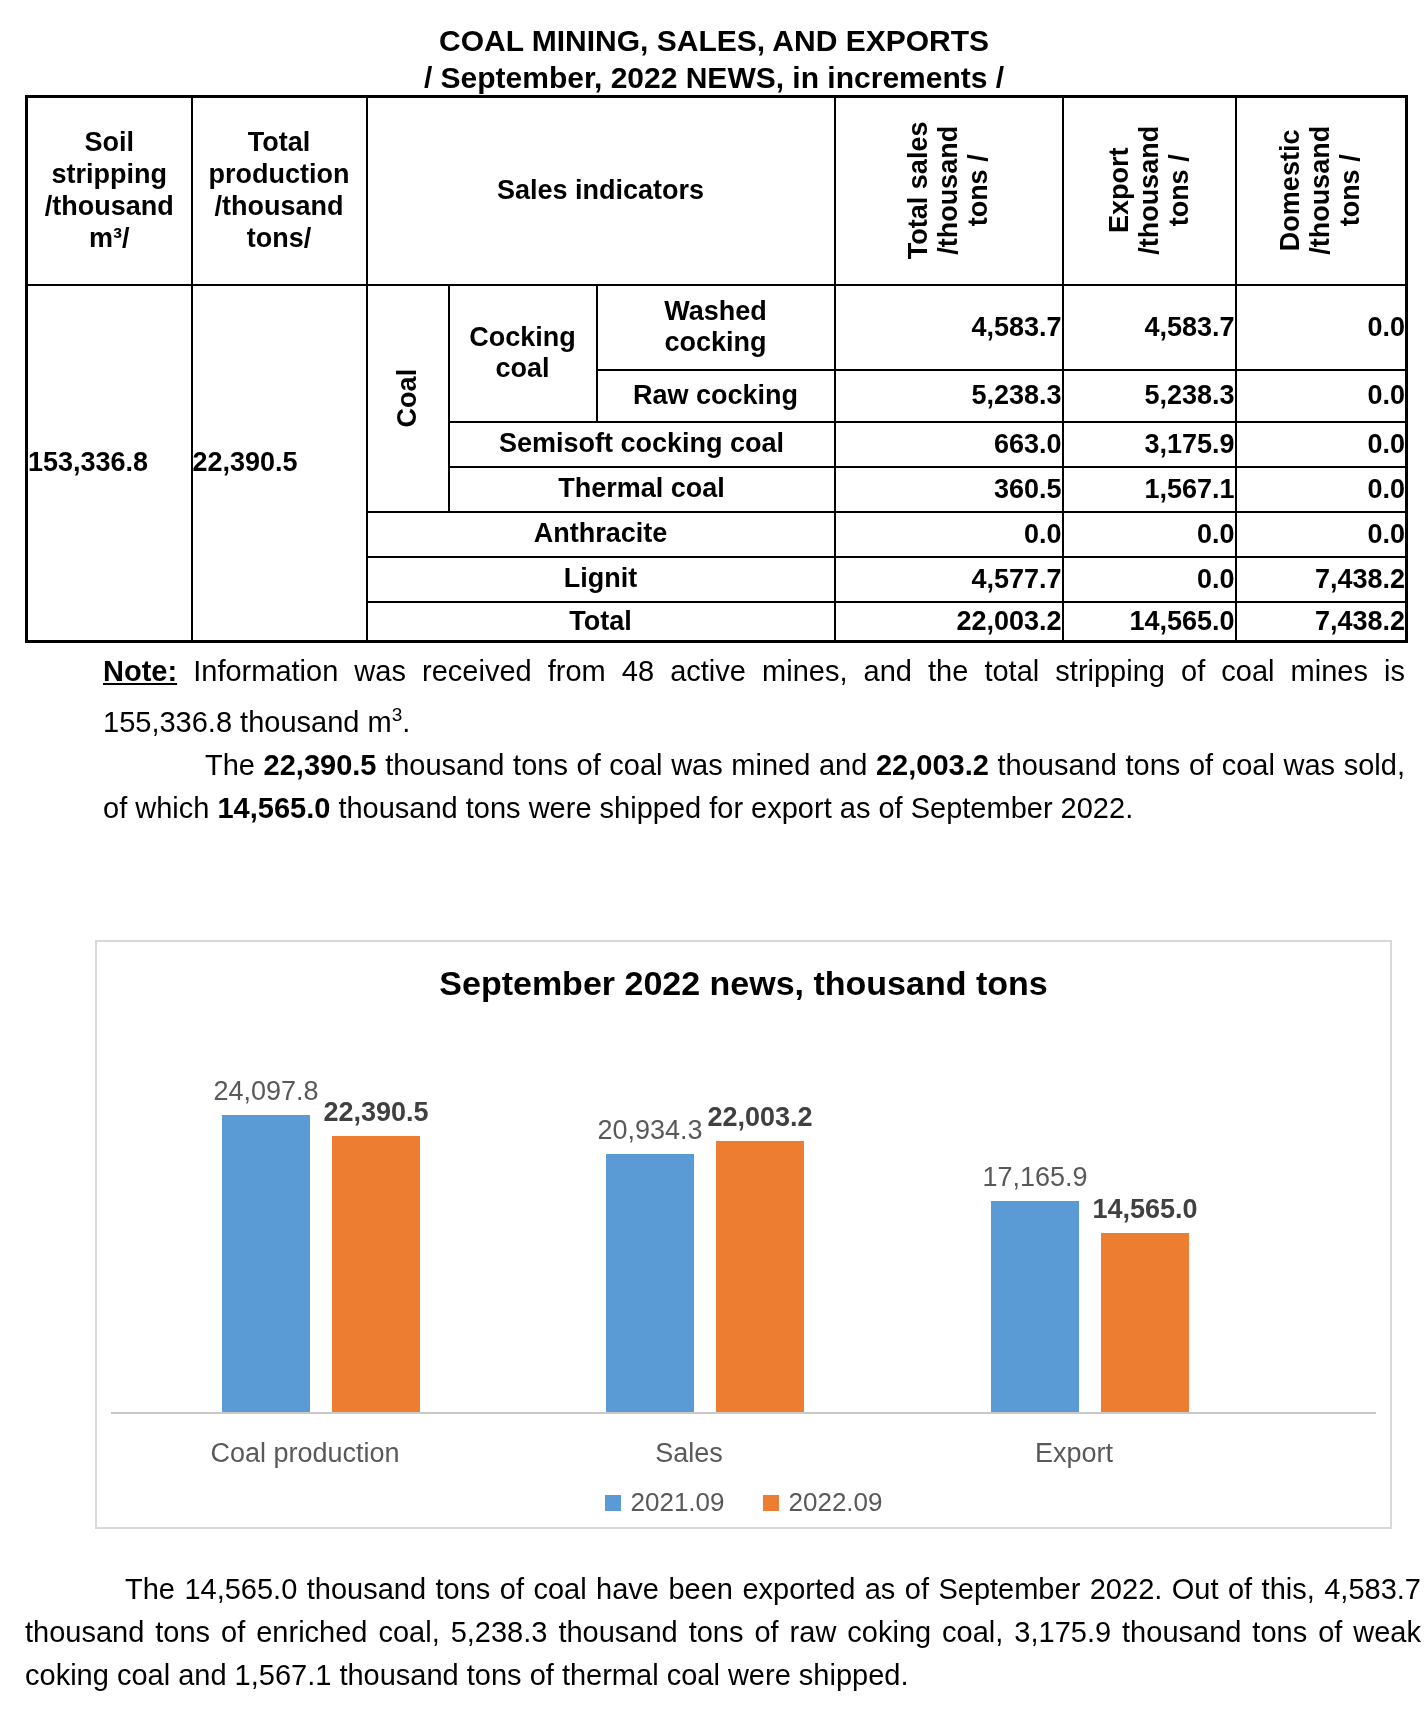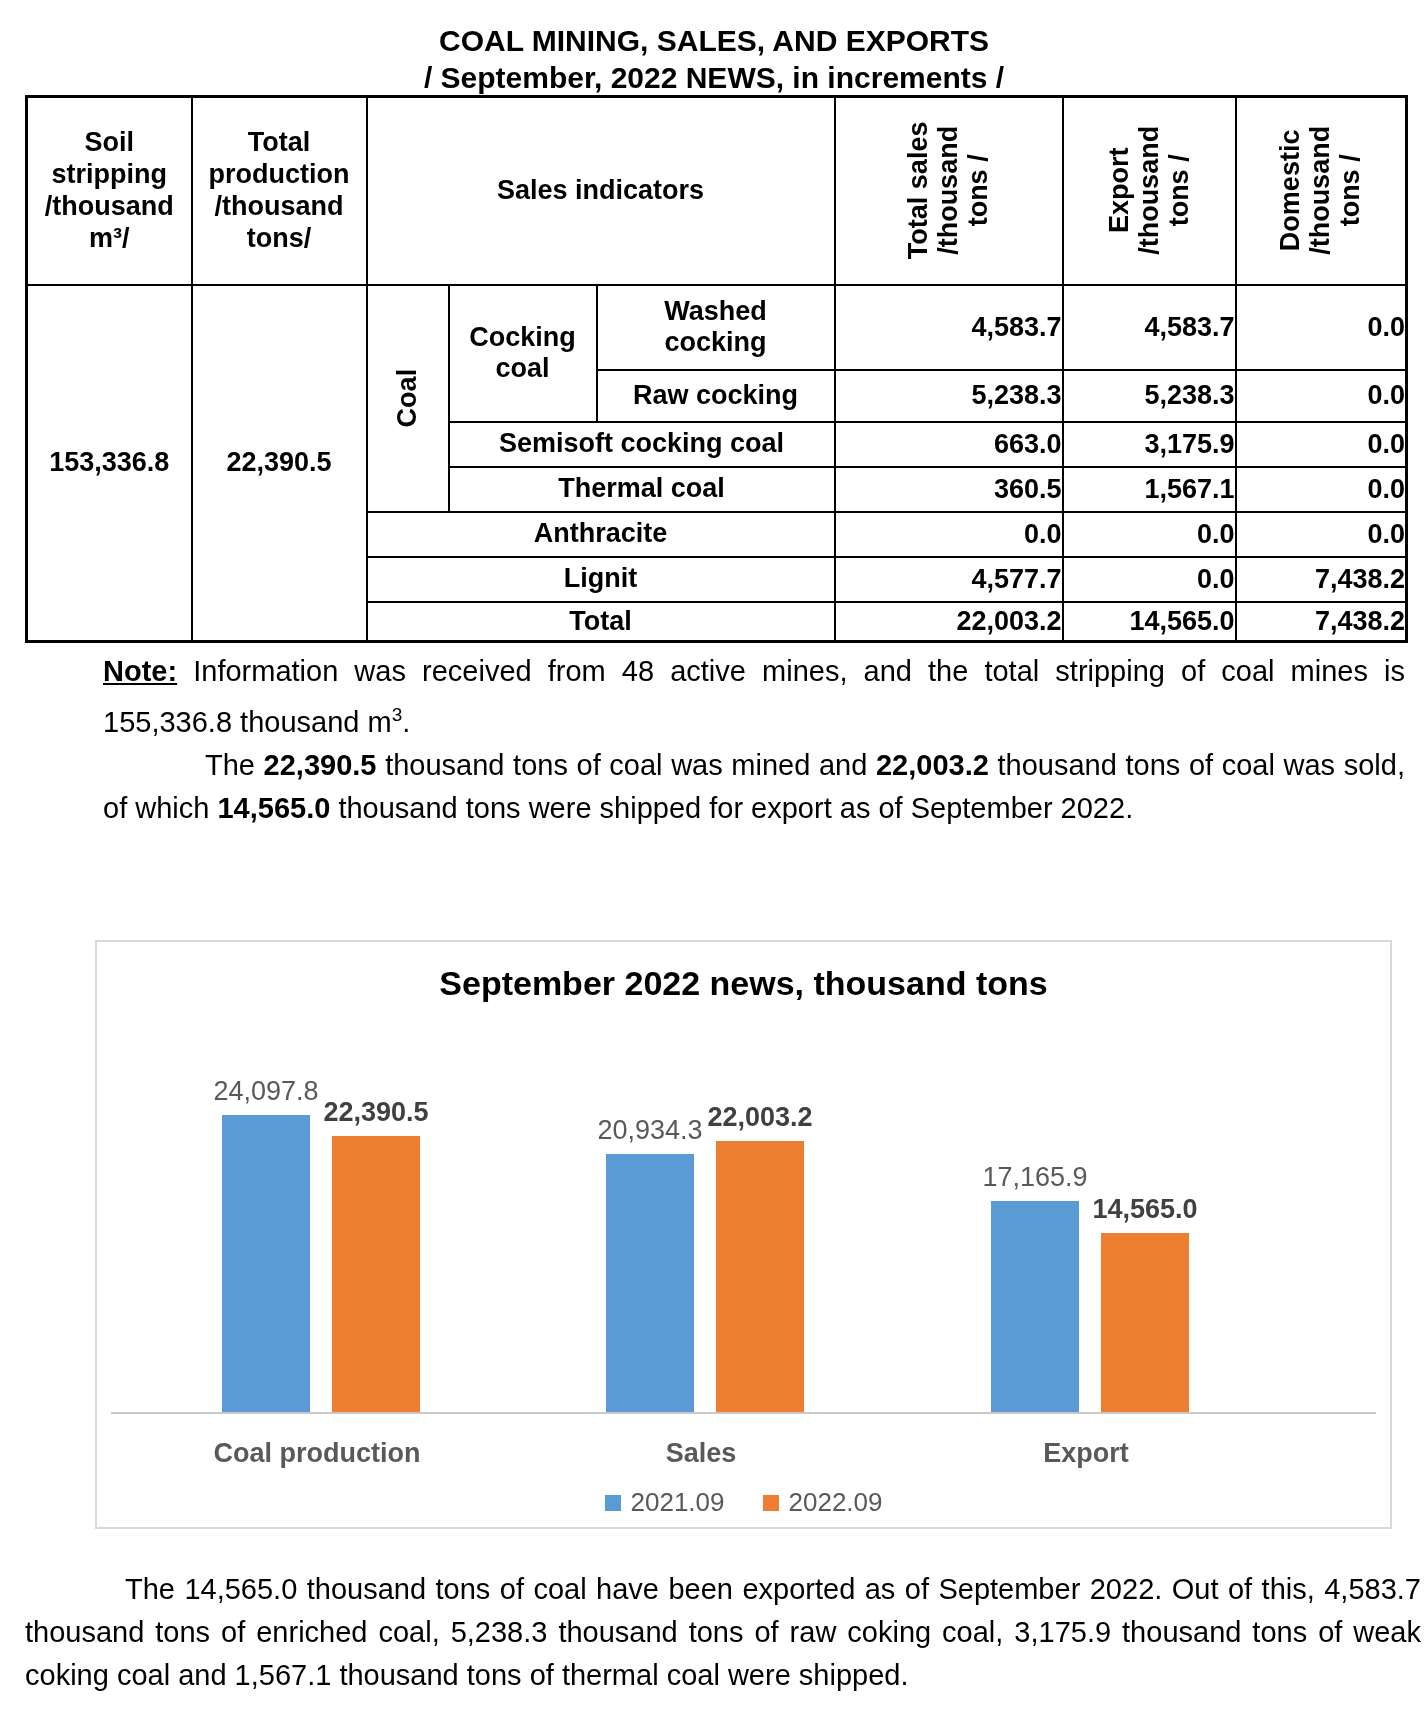--- a/index.html
+++ b/index.html
@@ -11,39 +11,39 @@
   
   table.main{position:absolute;left:25px;top:95px;width:1380px;border-collapse:collapse;table-layout:fixed;
              border:3px solid #000;font-size:27px;}
   table.main td,table.main th{border:2px solid #000;padding:0;overflow:hidden;}
   th.hcell{font-weight:bold;text-align:center;vertical-align:middle;white-space:pre-line;line-height:1.18;}
   .vwrap{display:flex;align-items:center;justify-content:center;height:100%;width:100%;}
   .vtext{transform:rotate(-90deg);white-space:pre-line;text-align:center;font-weight:bold;line-height:1.12;}
   td.lbl{font-weight:bold;text-align:center;vertical-align:middle;white-space:pre-line;line-height:1.15;}
   td.num{text-align:right;vertical-align:middle;padding-right:12px;font-weight:bold;}
   tr.total-row td.num{font-weight:bold;}
-  td.bigval{font-weight:bold;text-align:center;vertical-align:middle;}
+  td.bigval{font-weight:bold;vertical-align:middle;}
 
   
   .note-block{position:absolute;left:103px;top:650px;width:1302px;font-size:29px;line-height:43px;text-align:justify;}
   .note-block p{margin:0;}
   .p-indent{text-indent:102px;}
   .p3{padding-right:72px;}
   .note-label{font-weight:bold;text-decoration:underline;}
   sup{font-size:19px;}
 
   
   .chart-box{position:absolute;left:95px;top:940px;width:1293px;height:585px;border:2px solid #D9D9D9;background:#fff;}
   .chart-title{position:absolute;top:22px;left:0;width:100%;text-align:center;font-weight:bold;font-size:34px;color:#000;}
   .plot{position:absolute;left:0;top:0;width:100%;height:472px;}
   .bar{position:absolute;bottom:0;}
   .bar-label{position:absolute;transform:translateX(-50%);font-size:27px;color:#595959;white-space:nowrap;}
   .bar-label.bold{font-weight:bold;color:#404040;}
   .axis-line{position:absolute;top:470px;left:14px;width:1265px;height:2px;background:#C9C9C9;}
-  .cat-row{position:absolute;top:496px;left:16px;width:100%;height:34px;font-weight:bold;}
+  .cat-row{position:absolute;top:496px;left:4px;width:100%;height:34px;}
   .cat-label{position:absolute;top:0;transform:translateX(-50%);font-size:27px;color:#595959;white-space:nowrap;}
   .legend{position:absolute;top:545px;left:0;width:100%;display:flex;justify-content:center;gap:38px;}
   .legend-item{display:flex;align-items:center;gap:10px;font-size:26px;color:#595959;}
   .legend-swatch{width:16px;height:16px;display:inline-block;}
 
   
   .footer-p{position:absolute;left:25px;top:1568px;width:1396px;font-size:29px;line-height:43px;
             text-align:justify;text-indent:100px;margin:0;}
 </style>
 </head>

